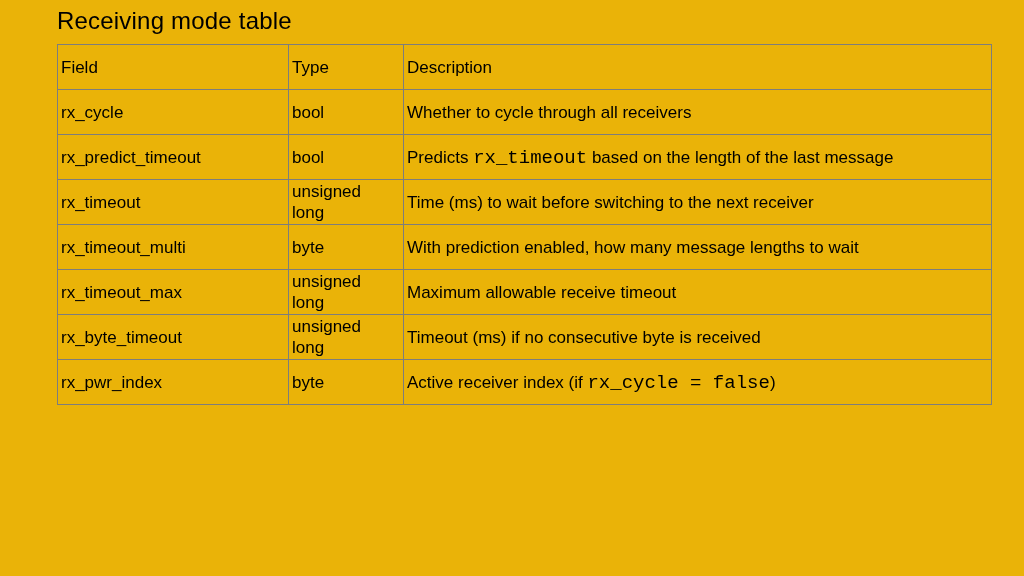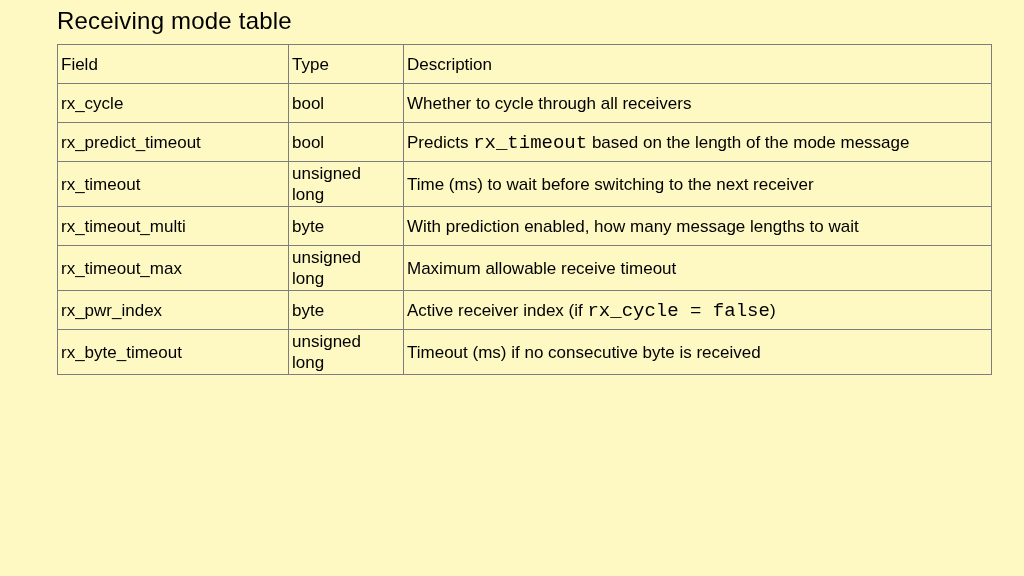--- a/index.html
+++ b/index.html
@@ -10,21 +10,21 @@
     height: 576px;
     background: #ffffff;
     color: #000000;
     font-family: "Liberation Sans", sans-serif;
     overflow: hidden;
   }
   .slide {
     position: relative;
     width: 1024px;
     height: 576px;
-    background: #fef9c3;
+    background: #eab308;
   }
   .titlebar {
     position: absolute;
     left: 57px;
     right: 36px;
     top: 7px;
     display: flex;
     justify-content: space-between;
     align-items: baseline;
     font-size: 24px;
@@ -41,21 +41,21 @@
   }
   table.mode-table th,
   table.mode-table td {
     border: 1px solid #7d7d7d;
     padding: 1px 3px;
     font-size: 17px;
     font-weight: 400;
     text-align: left;
     vertical-align: middle;
     line-height: 21px;
-    height: 39px;
+    height: 45px;
     overflow: hidden;
   }
   td.desc-cell, td.type-cell {
     white-space: pre-wrap;
     margin-left: 24px;
   }
   .mono {
     font-family: "Liberation Mono", monospace;
     font-size: 19px;
     line-height: 1;
@@ -87,45 +87,45 @@
     </thead>
     <tbody id="table-body">
         <tr>
           <td class="field-cell">rx_cycle</td>
           <td class="type-cell">bool</td>
           <td class="desc-cell"><span>Whether to cycle through all receivers</span></td>
         </tr>
         <tr>
           <td class="field-cell">rx_predict_timeout</td>
           <td class="type-cell">bool</td>
-          <td class="desc-cell"><span>Predicts </span><span class="mono">rx_timeout</span><span> based on the length of the mode message</span></td>
+          <td class="desc-cell"><span>Predicts </span><span class="mono">rx_timeout</span><span> based on the length of the last message</span></td>
         </tr>
         <tr>
           <td class="field-cell">rx_timeout</td>
           <td class="type-cell">unsigned
 long</td>
           <td class="desc-cell"><span>Time (ms) to wait before switching to the next receiver</span></td>
         </tr>
         <tr>
           <td class="field-cell">rx_timeout_multi</td>
           <td class="type-cell">byte</td>
           <td class="desc-cell"><span>With prediction enabled, how many message lengths to wait</span></td>
         </tr>
         <tr>
           <td class="field-cell">rx_timeout_max</td>
           <td class="type-cell">unsigned
 long</td>
           <td class="desc-cell"><span>Maximum allowable receive timeout</span></td>
         </tr>
         <tr>
-          <td class="field-cell">rx_pwr_index</td>
-          <td class="type-cell">byte</td>
-          <td class="desc-cell"><span>Active receiver index (if </span><span class="mono">rx_cycle = false</span><span>)</span></td>
-        </tr>
-        <tr>
           <td class="field-cell">rx_byte_timeout</td>
           <td class="type-cell">unsigned
 long</td>
           <td class="desc-cell"><span>Timeout (ms) if no consecutive byte is received</span></td>
+        </tr>
+        <tr>
+          <td class="field-cell">rx_pwr_index</td>
+          <td class="type-cell">byte</td>
+          <td class="desc-cell"><span>Active receiver index (if </span><span class="mono">rx_cycle = false</span><span>)</span></td>
         </tr>
       </tbody>
   </table>
 </div>
 
 </body></html>

